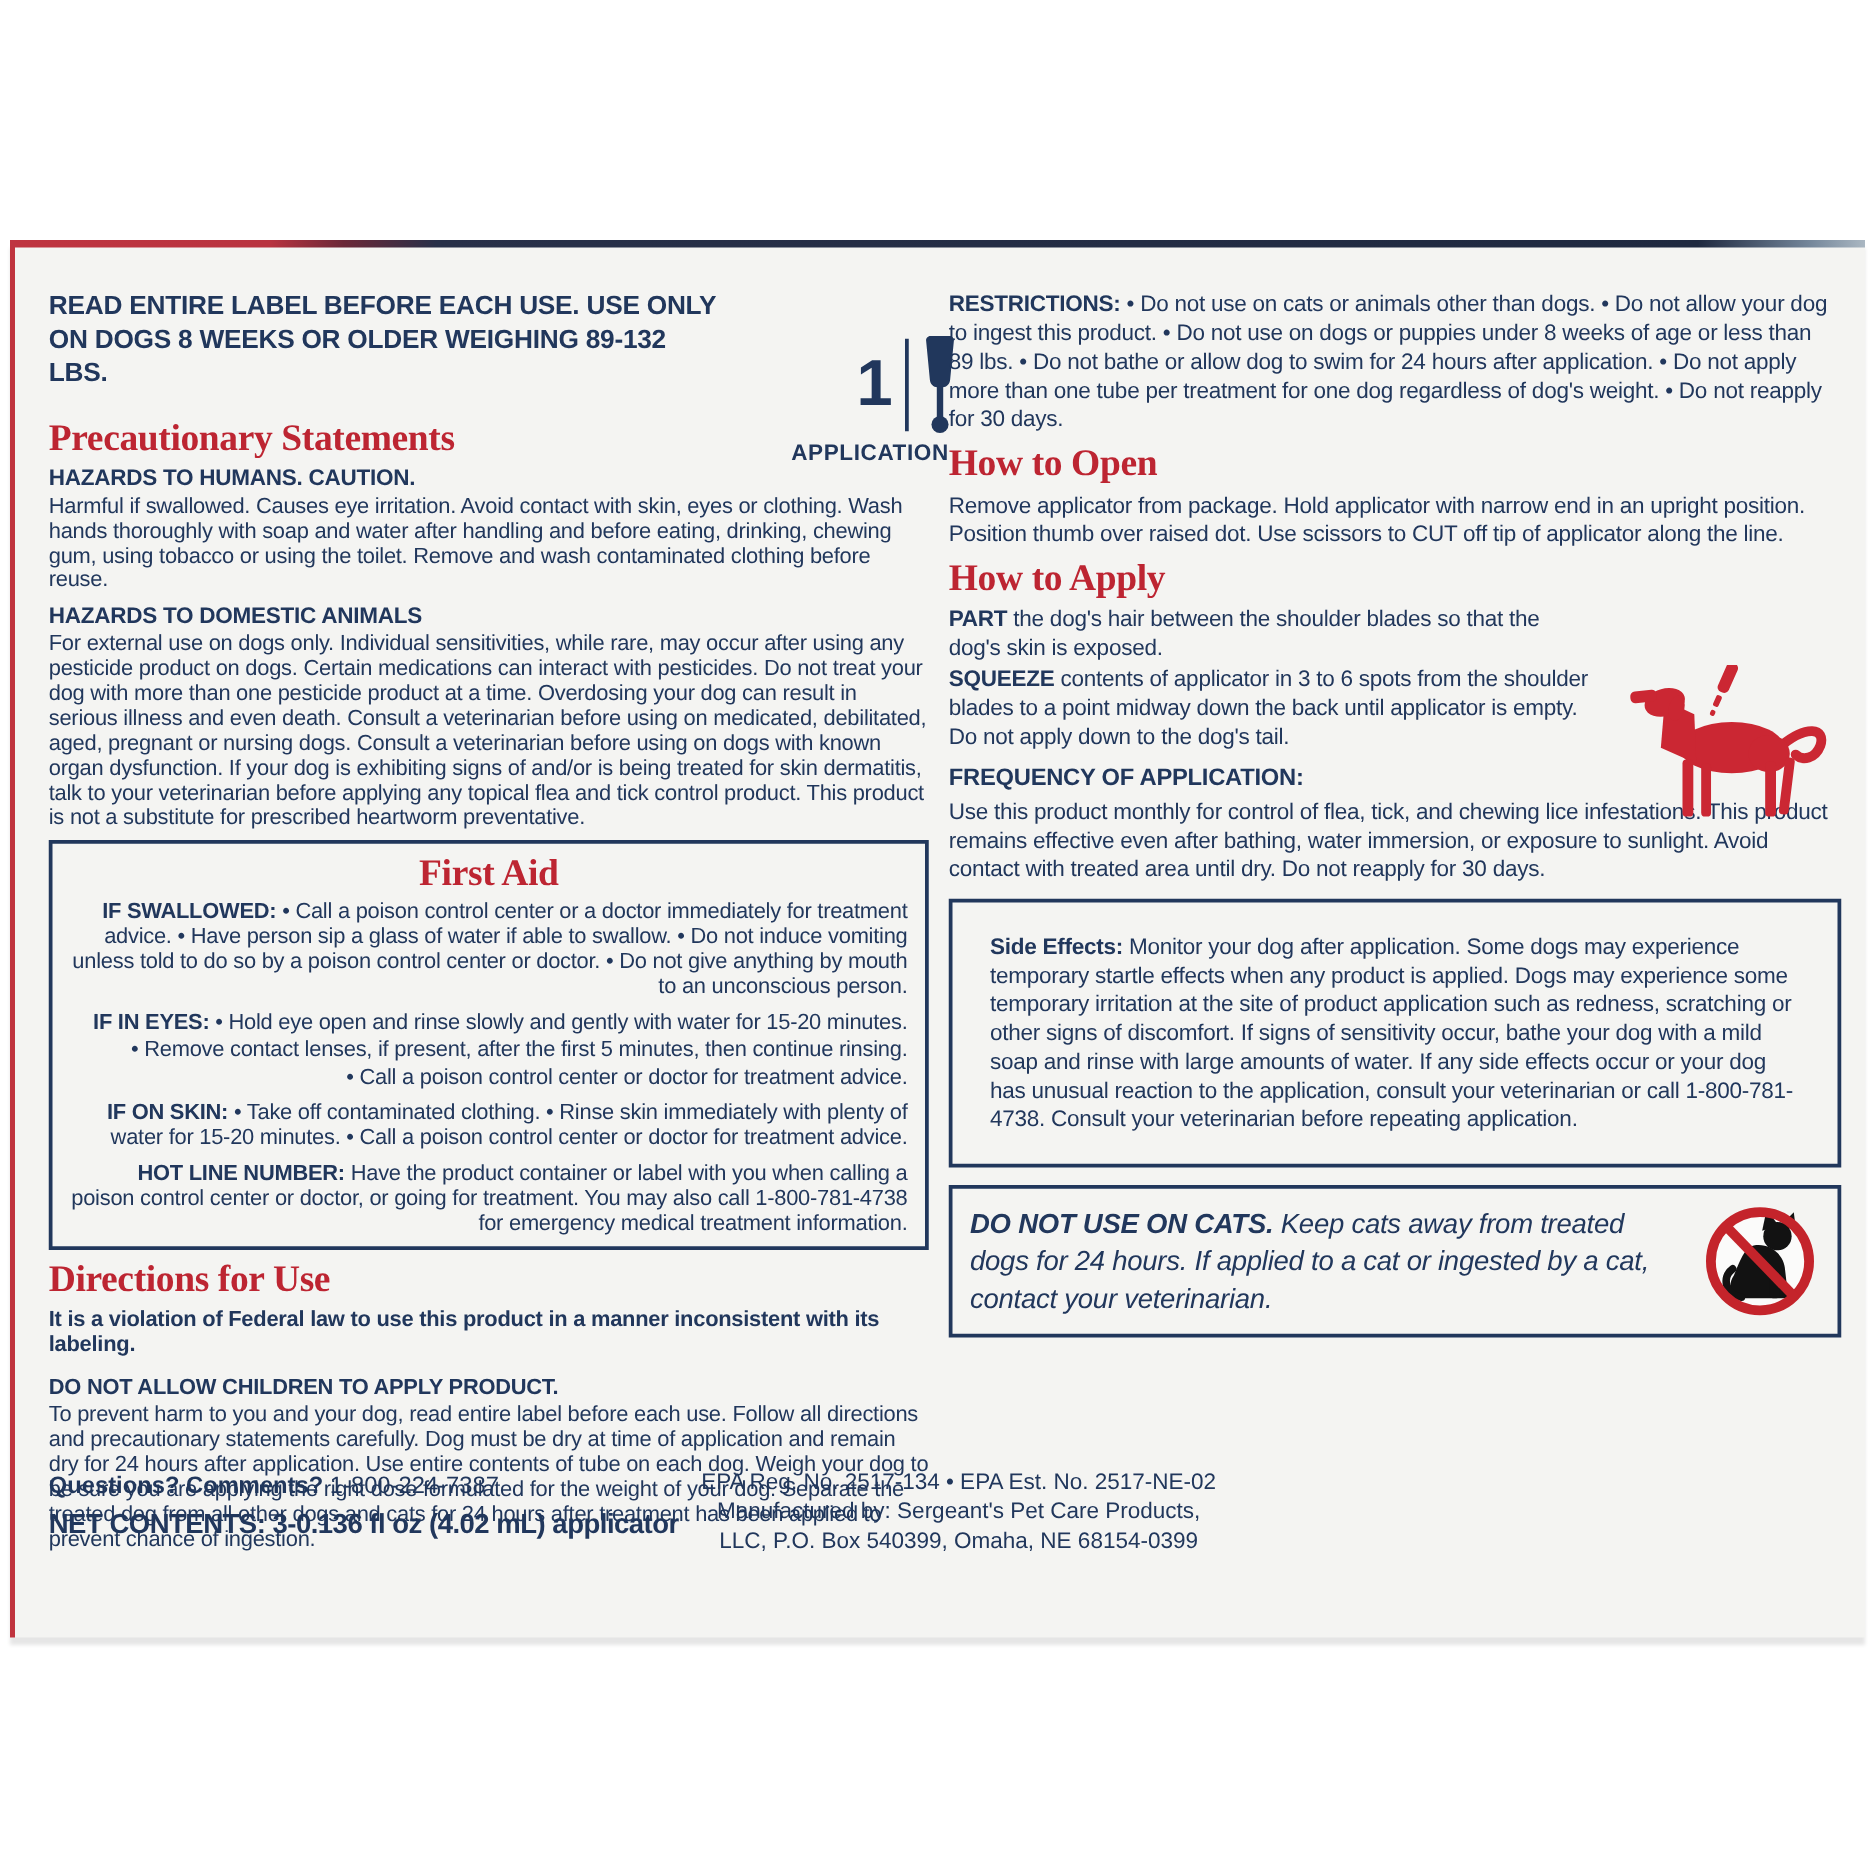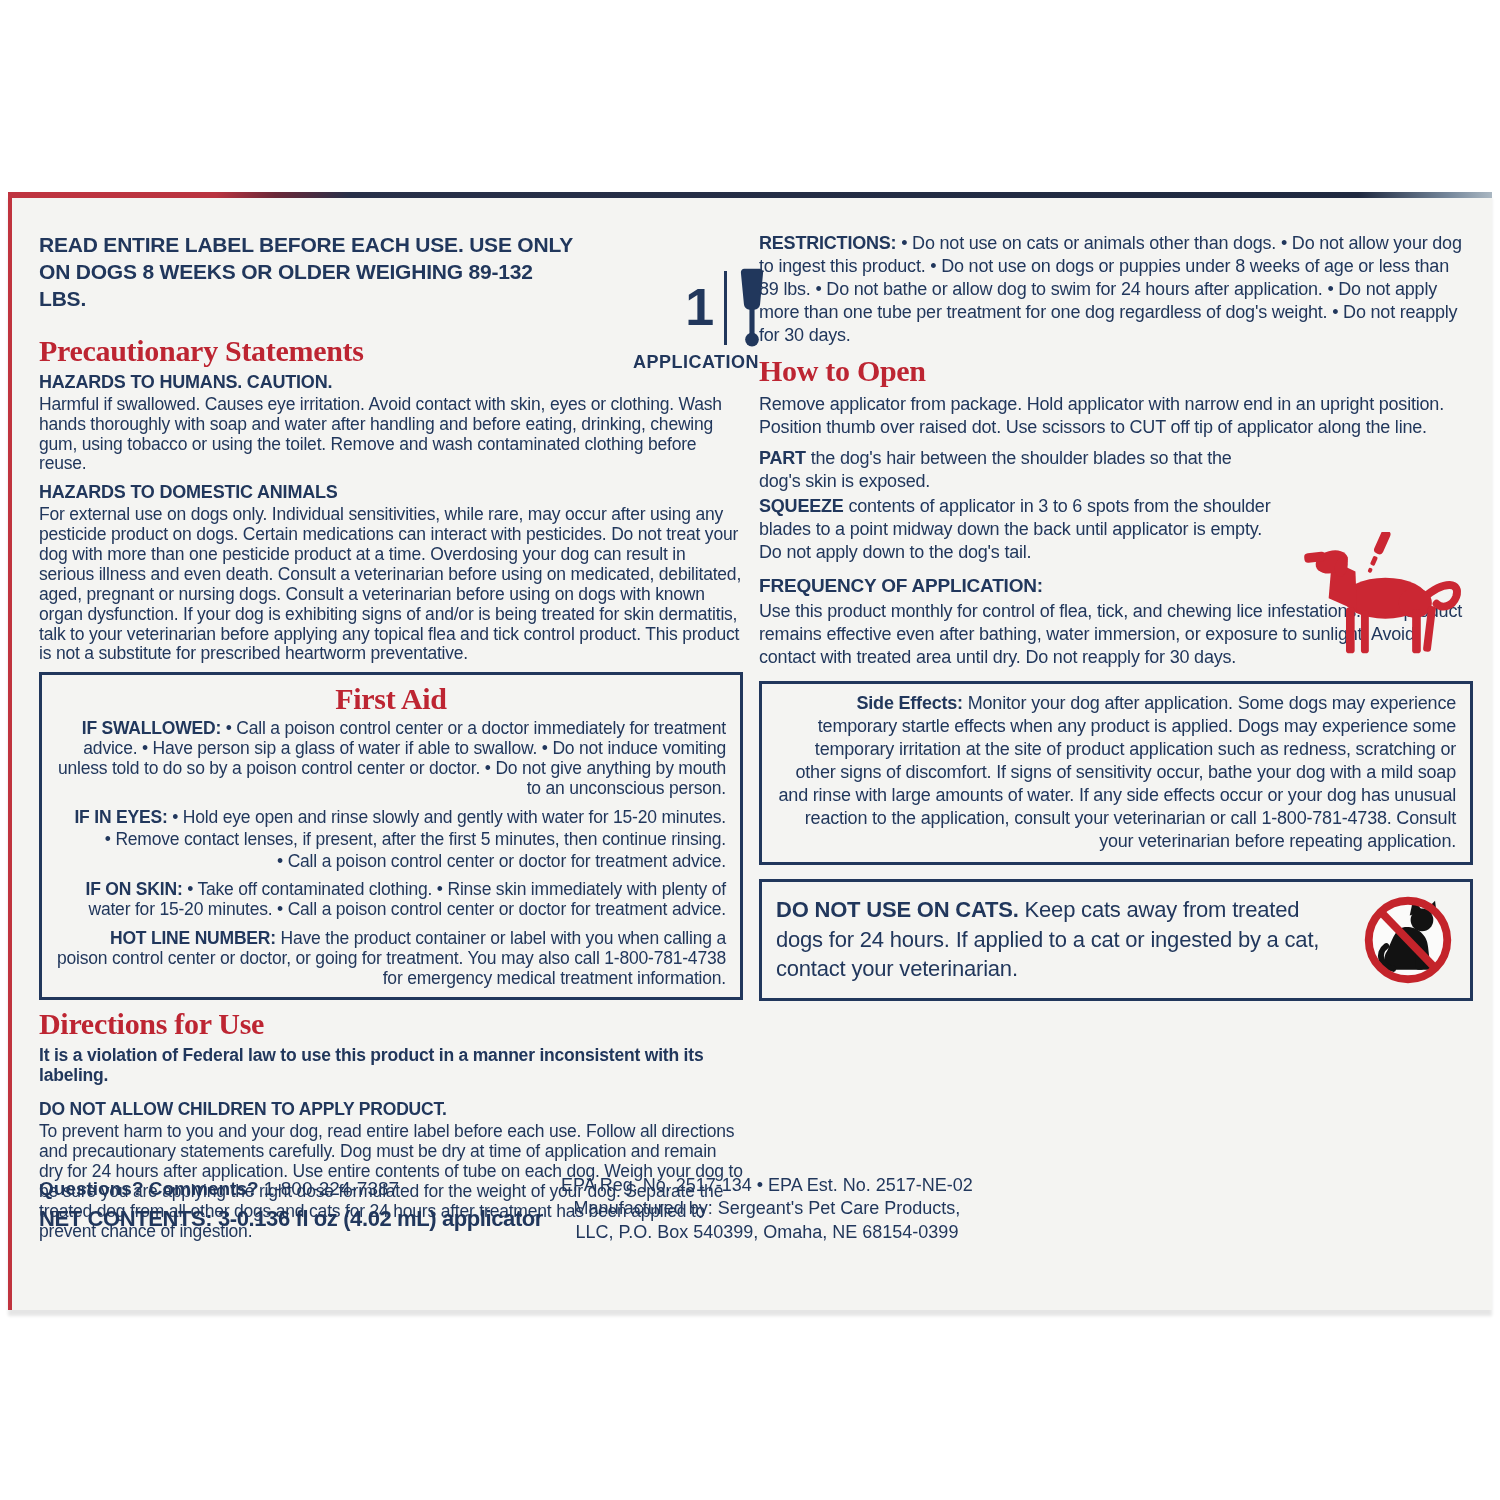--- a/index.html
+++ b/index.html
@@ -40,22 +40,22 @@
   
   .box{border:3px solid var(--navy,#21375c);padding:8px 14px;margin:8px 0;}
   .first-aid .red-serif{margin:0 0 4px 0;text-align:center;}
   .first-aid p{margin:0 0 9px 0;text-align:right;}
   .first-aid p.tight{margin:0 0 2px 0;}
   .first-aid p.last{margin:0;}
   
   .narrow{width:515px;}
   .dog{position:absolute;left:536px;top:300px;width:176px;height:126px;}
   .se-box{margin-top:12px;}
-  .se-box p{margin:0;text-align:right;}
-  .cats-box{display:flex;align-items:center;gap:16px;margin-top:14px;padding:10px 14px;}
+  .se-box p{margin:16px;}
+  .cats-box{display:flex;align-items:center;gap:16px;margin-top:14px;padding:10px 14px;font-style:italic;}
   .cats-text{flex:1;font-size:22px;line-height:1.35;margin:0;}
   .nocat{width:96px;height:96px;flex:0 0 auto;}
   
   .bottom-left{position:absolute;left:27px;top:986px;color:var(--navy,#21375c);}
   .q{font-size:19px;margin:0;}
   .net{font-size:22px;font-weight:bold;letter-spacing:-0.4px;margin:6px 0 0 0;}
   .epa{position:absolute;left:549px;top:982px;color:var(--navy,#21375c);font-size:18px;line-height:1.3;}
   .epa p{margin:0;text-align:center;}
 </style>
 </head>
@@ -101,20 +101,21 @@
     <p class="b" style="margin-bottom:3px">DO NOT ALLOW CHILDREN TO APPLY PRODUCT.</p>
     <p>To prevent harm to you and your dog, read entire label before each use. Follow all directions and precautionary statements carefully. Dog must be dry at time of application and remain dry for 24 hours after application. Use entire contents of tube on each dog. Weigh your dog to be sure you are applying the right dose formulated for the weight of your dog. Separate the treated dog from all other dogs and cats for 24 hours after treatment has been applied to prevent chance of ingestion.</p>
   </div>
 
   <div class="col right">
     <p><span class="b">RESTRICTIONS: </span><span>• Do not use on cats or animals other than dogs. • Do not allow your dog to ingest this product. • Do not use on dogs or puppies under 8 weeks of age or less than 89 lbs. • Do not bathe or allow dog to swim for 24 hours after application. • Do not apply more than one tube per treatment for one dog regardless of dog's weight. • Do not reapply for 30 days.</span></p>
 
     <h2 class="red-serif">How to Open</h2>
     <p>Remove applicator from package. Hold applicator with narrow end in an upright position. Position thumb over raised dot. Use scissors to CUT off tip of applicator along the line.</p>
 
+    <h2 class="red-serif">How to Apply</h2>
     <p class="narrow" style="margin-bottom:2px"><span class="b">PART </span><span>the dog's hair between the shoulder blades so that the dog's skin is exposed.</span></p>
     <p class="narrow"><span class="b">SQUEEZE </span><span>contents of applicator in 3 to 6 spots from the shoulder blades to a point midway down the back until applicator is empty. Do not apply down to the dog's tail.</span></p>
 
     <svg class="dog" viewBox="0 0 210 160" xmlns="http://www.w3.org/2000/svg">
       <g fill="var(--dogred,#cb2733)">
         <path d="M156 84 C184 60 204 64 198 82 C193 95 180 98 173 91" fill="none" stroke="var(--dogred,#cb2733)" stroke-width="10" stroke-linecap="round"></path>
         <ellipse cx="108" cy="84" rx="53" ry="26"></ellipse>
         <polygon points="40,36 70,50 72,100 36,84"></polygon>
         <ellipse cx="40" cy="38" rx="21" ry="14" transform="rotate(-16 40 38)"></ellipse>
         <rect x="5" y="26" width="27" height="12" rx="5" transform="rotate(-6 19 32)"></rect>

